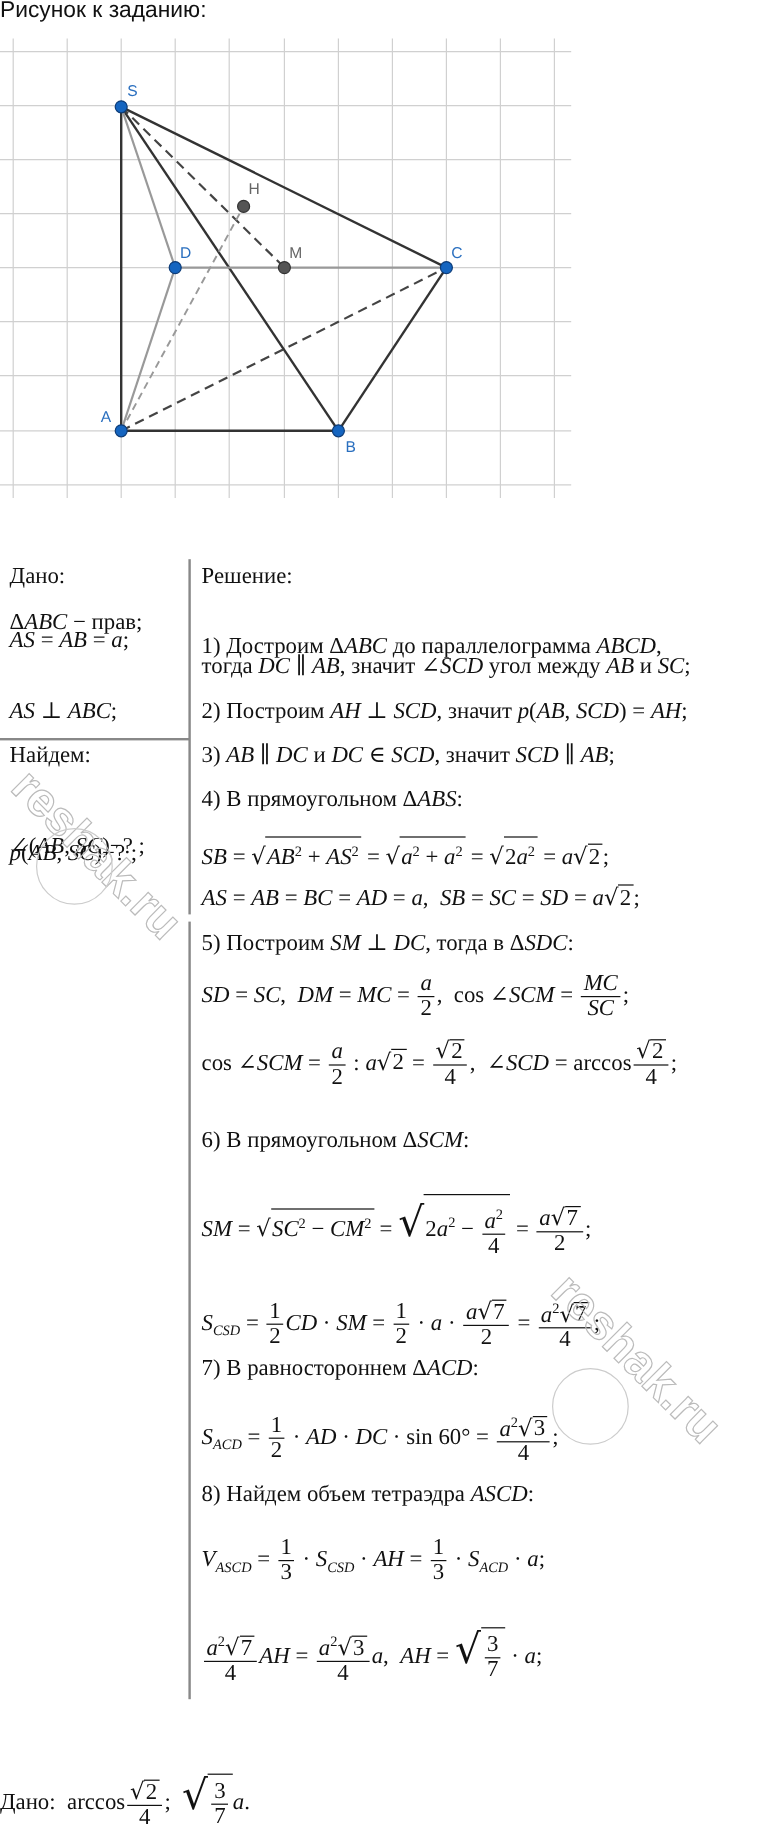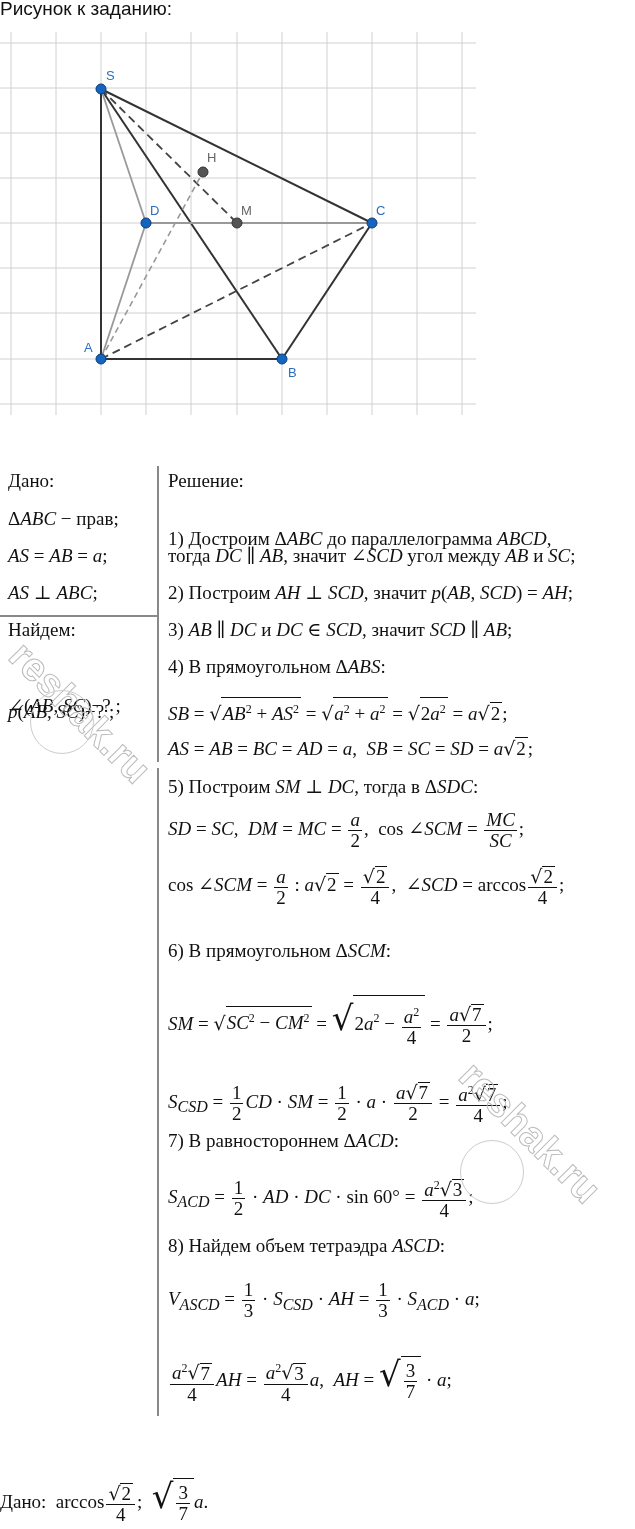--- a/index.html
+++ b/index.html
@@ -9,21 +9,21 @@
   .t{font-family:"Liberation Serif","DejaVu Serif",serif;font-size:19px;line-height:22px;}
   .title{font-family:"Liberation Sans","DejaVu Sans",sans-serif;font-size:19px;}
   i{font-style:italic;}
   .vline{position:absolute;width:2px;background:#888;}
   .hline{position:absolute;height:1.5px;background:#888;}
   .frac{display:inline-block;vertical-align:middle;text-align:center;margin:0 2px;}
   .frac>span{display:block;line-height:20px;}
   .frac>.num{border-bottom:1.3px solid #111;padding:0 2px;}
   .sqrt{display:inline-block;border-top:1.3px solid #111;padding:0 2px 0 1px;margin-left:0;}
   .rad{font-family:"DejaVu Sans",sans-serif;}
-  sub{font-size:16px;font-style:italic;}
+  sub{font-size:12px;font-style:italic;}
   sup{font-size:12px;}
   .wm{position:absolute;color:transparent;-webkit-text-stroke:1px #bbb;font-family:"Liberation Sans",sans-serif;font-size:40px;font-weight:bold;}
   .wmc{position:absolute;border:1.5px solid #ccc;border-radius:50%;}
 </style>
 </head>
 <body>
 
 <div class="abs title" style="left:0;top:-2px;">Рисунок к заданию:</div>
 
 <svg class="abs" style="left:0;top:0" width="480" height="420" viewBox="0 0 480 420">
@@ -87,21 +87,21 @@
   </g>
 </svg>
 
 <div class="vline" style="left:157px;top:466px;height:296px;"></div>
 <div class="hline" style="left:0;top:615px;width:158px;"></div>
 <div class="vline" style="left:157px;top:768px;height:648px;"></div>
 
 <div>
   <div class="abs t" style="left:8px;top:470px;text-align:center;">Дано:</div>
   <div class="abs t" style="left:8px;top:508px;">Δ<i>ABC</i> − прав;</div>
-  <div class="abs t" style="left:8px;top:545px;"><i>AS</i> = <i>AB</i> = <i>a</i>;</div>
+  <div class="abs t" style="left:8px;top:523px;"><i>AS</i> = <i>AB</i> = <i>a</i>;</div>
   <div class="abs t" style="left:8px;top:582px;"><i>AS</i> ⊥ <i>ABC</i>;</div>
 </div>
 
 <div>
   <div class="abs t" style="left:8px;top:619px;">Найдем:</div>
   <div class="abs t" style="left:8px;top:657px;margin-top:44px;"><i>p</i>(<i>AB</i>, <i>SC</i>)−? ;</div>
   <div class="abs t" style="left:8px;top:695px;">∠(<i>AB</i>, <i>SC</i>)−? ;</div>
 </div>
 
 <div>

